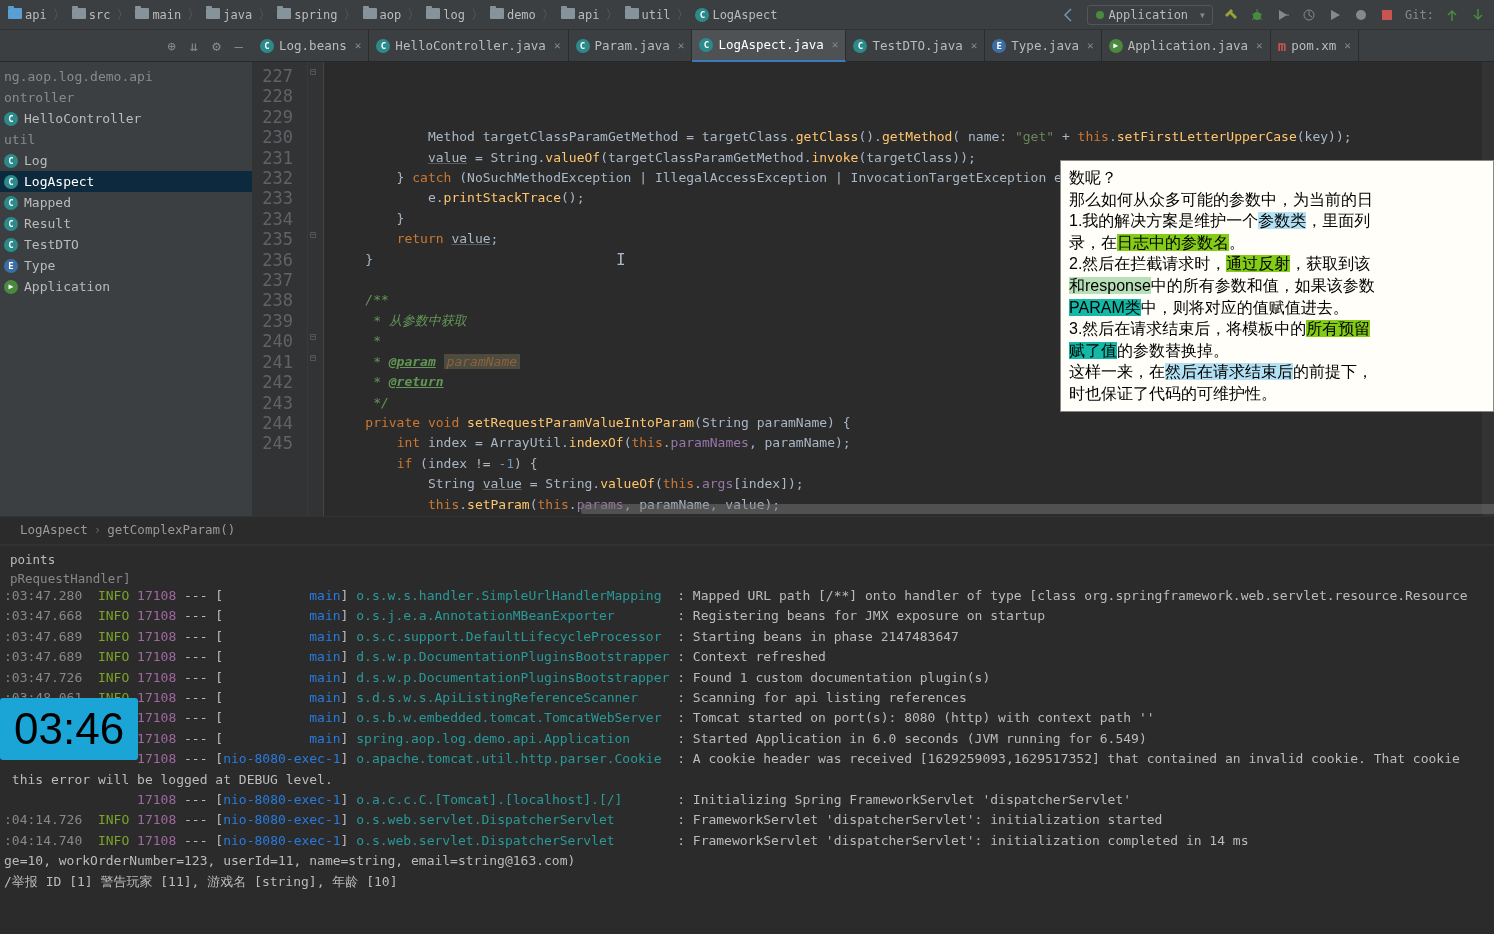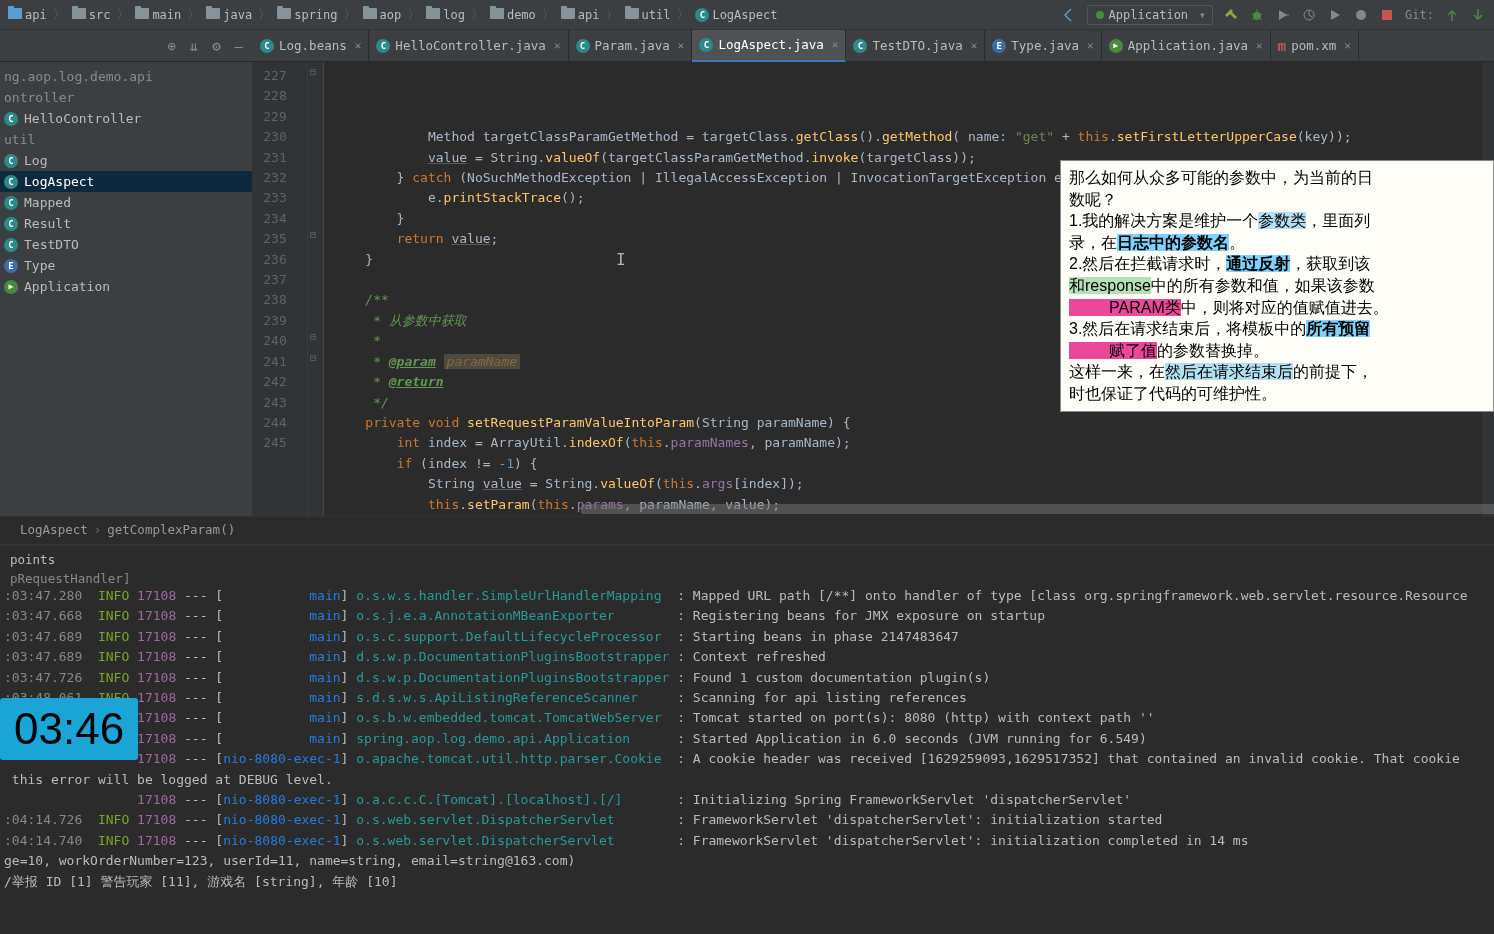--- a/index.html
+++ b/index.html
@@ -25,21 +25,21 @@
 .tabs { display: flex; flex: 1; overflow: hidden; }
 .tab { display: flex; align-items: center; gap: 5px; padding: 0 7px; height: 32px; border-right: 1px solid #2b2b2b; font-size: 12.5px; color: #bbb; cursor: pointer; }
 .tab.active { background: #4e5254; border-bottom: 2px solid #3b7bbb; color: #fff; }
 .tab-close { color: #888; font-size: 11px; padding-left: 3px; }
 .main { display: flex; height: 454px; }
 .sidebar { width: 253px; background: #3c3f41; border-right: 1px solid #323232; overflow: hidden; padding-top: 4px; }
 .tree-item { display: flex; align-items: center; gap: 6px; padding: 3px 8px 3px 4px; font-size: 13px; color: #bbb; cursor: pointer; }
 .tree-item.sel { background: #0d293e; color: #fff; }
 .tree-item.pkg { color: #8a8a8a; }
 .editor-wrap { flex: 1; display: flex; position: relative; background: #2b2b2b; }
-.gutter { width: 55px; background: #313335; text-align: center; padding: 4px 14px 4px 4px; color: #606366; font-size: 13px; line-height: 20.4px; border-right: 1px solid #3a3a3a; }
+.gutter { width: 55px; background: #313335; text-align: right; padding: 4px 14px 4px 4px; color: #606366; font-size: 17px; line-height: 20.4px; border-right: 1px solid #3a3a3a; }
 .fold-col { width: 16px; background: #313335; border-right: 1px solid #444; position:relative; }
 .fold-mark { position:absolute; left:2px; color:#606366; font-size:10px; }
 .code { flex: 1; padding: 4px 0 4px 10px; font-size: 13px; line-height: 20.4px; white-space: pre; position: relative; }
 .kw { color: #cc7832; }
 .str { color: #6a8759; }
 .fn { color: #ffc66d; }
 .doc { color: #629755; font-style: italic; }
 .doc-tag { color: #629755; font-weight: bold; text-decoration: underline; }
 .param-box { background: #4d4a3f; color: #8a653b; padding: 0 3px; }
 .num { color: #6897bb; }
@@ -52,23 +52,23 @@
 .console-hdr { height: 40px; padding: 6px 10px; color: #bbb; font-size: 12.5px; }
 .console-body { padding: 0 4px; font-size: 13px; line-height: 20.4px; white-space: pre; overflow: hidden; }
 .log-info { color: #7ba428; }
 .log-cls { color: #299999; }
 .log-pid { color: #a068a0; }
 .log-thr { color: #287bde; }
 .log-txt { color: #bbb; }
 .log-time { color: #888; }
 .popup { position: absolute; top: 160px; right: 0; width: 434px; background: #fffef9; border: 1px solid #888; padding: 6px 8px; font-size: 16px; line-height: 1.35; color: #000; font-family: 'SimSun','Microsoft YaHei',sans-serif; z-index: 100; }
 .hl-b { background: #b3e0f2; }
-.hl-y { background: #7dd3fc; font-weight: bold; }
+.hl-y { background: #84cc16; }
 .hl-g { background: #b8e0b8; }
-.hl-p { background: #ec4899; padding-left: 40px; }
+.hl-p { background: #14b8a6; }
 .timer { position: absolute; left: 0; top: 698px; background: #1ba4d6; color: #000000; font-size: 44px; font-weight: 400; padding: 6px 14px; border-radius: 3px; z-index: 50; font-family: Arial,sans-serif; }
 .i-svg { width: 16px; height: 16px; }
 .green-dot { width:8px; height:8px; background:#4a8a3f; border-radius:50%; display:inline-block; }
 .cursor-I { position:absolute; color:#a9b7c6; font-size:16px; }
 .hammer { color: #9aa336; }
 .bug-i { color: #4a8a3f; }
 .stop-i { color: #c75450; }
 .arrow-i { color: #6897bb; }
 .m-ico { color: #c75450; font-weight: bold; font-size: 14px; }
 </style>
@@ -312,22 +312,22 @@
 
 <div class="console-wrap">
   <div class="console-hdr">
     <div>points</div>
     <div style="color:#888;margin-top:4px;">pRequestHandler]</div>
   </div>
   <div class="console-body" id="console"><div><span class="log-time">:03:47.280</span>  <span class="log-info">INFO</span> <span class="log-pid">17108</span> <span class="log-txt">--- [</span><span class="log-thr">           main</span><span class="log-txt">] </span><span class="log-cls">o.s.w.s.handler.SimpleUrlHandlerMapping </span> <span class="log-txt">: Mapped URL path [/**] onto handler of type [class org.springframework.web.servlet.resource.Resource</span></div><div><span class="log-time">:03:47.668</span>  <span class="log-info">INFO</span> <span class="log-pid">17108</span> <span class="log-txt">--- [</span><span class="log-thr">           main</span><span class="log-txt">] </span><span class="log-cls">o.s.j.e.a.AnnotationMBeanExporter       </span> <span class="log-txt">: Registering beans for JMX exposure on startup</span></div><div><span class="log-time">:03:47.689</span>  <span class="log-info">INFO</span> <span class="log-pid">17108</span> <span class="log-txt">--- [</span><span class="log-thr">           main</span><span class="log-txt">] </span><span class="log-cls">o.s.c.support.DefaultLifecycleProcessor </span> <span class="log-txt">: Starting beans in phase 2147483647</span></div><div><span class="log-time">:03:47.689</span>  <span class="log-info">INFO</span> <span class="log-pid">17108</span> <span class="log-txt">--- [</span><span class="log-thr">           main</span><span class="log-txt">] </span><span class="log-cls">d.s.w.p.DocumentationPluginsBootstrapper</span> <span class="log-txt">: Context refreshed</span></div><div><span class="log-time">:03:47.726</span>  <span class="log-info">INFO</span> <span class="log-pid">17108</span> <span class="log-txt">--- [</span><span class="log-thr">           main</span><span class="log-txt">] </span><span class="log-cls">d.s.w.p.DocumentationPluginsBootstrapper</span> <span class="log-txt">: Found 1 custom documentation plugin(s)</span></div><div><span class="log-time">:03:48.061</span>  <span class="log-info">INFO</span> <span class="log-pid">17108</span> <span class="log-txt">--- [</span><span class="log-thr">           main</span><span class="log-txt">] </span><span class="log-cls">s.d.s.w.s.ApiListingReferenceScanner    </span> <span class="log-txt">: Scanning for api listing references</span></div><div><span class="log-time">:03:48.404</span>  <span class="log-info">INFO</span> <span class="log-pid">17108</span> <span class="log-txt">--- [</span><span class="log-thr">           main</span><span class="log-txt">] </span><span class="log-cls">o.s.b.w.embedded.tomcat.TomcatWebServer </span> <span class="log-txt">: Tomcat started on port(s): 8080 (http) with context path ''</span></div><div><span class="log-time">          </span>  <span class="log-info">    </span> <span class="log-pid">17108</span> <span class="log-txt">--- [</span><span class="log-thr">           main</span><span class="log-txt">] </span><span class="log-cls">spring.aop.log.demo.api.Application     </span> <span class="log-txt">: Started Application in 6.0 seconds (JVM running for 6.549)</span></div><div><span class="log-time">          </span>  <span class="log-info">    </span> <span class="log-pid">17108</span> <span class="log-txt">--- [</span><span class="log-thr">nio-8080-exec-1</span><span class="log-txt">] </span><span class="log-cls">o.apache.tomcat.util.http.parser.Cookie </span> <span class="log-txt">: A cookie header was received [1629259093,1629517352] that contained an invalid cookie. That cookie </span></div><div><span class="log-txt"> this error will be logged at DEBUG level.</span></div><div><span class="log-time">          </span>  <span class="log-info">    </span> <span class="log-pid">17108</span> <span class="log-txt">--- [</span><span class="log-thr">nio-8080-exec-1</span><span class="log-txt">] </span><span class="log-cls">o.a.c.c.C.[Tomcat].[localhost].[/]      </span> <span class="log-txt">: Initializing Spring FrameworkServlet 'dispatcherServlet'</span></div><div><span class="log-time">:04:14.726</span>  <span class="log-info">INFO</span> <span class="log-pid">17108</span> <span class="log-txt">--- [</span><span class="log-thr">nio-8080-exec-1</span><span class="log-txt">] </span><span class="log-cls">o.s.web.servlet.DispatcherServlet       </span> <span class="log-txt">: FrameworkServlet 'dispatcherServlet': initialization started</span></div><div><span class="log-time">:04:14.740</span>  <span class="log-info">INFO</span> <span class="log-pid">17108</span> <span class="log-txt">--- [</span><span class="log-thr">nio-8080-exec-1</span><span class="log-txt">] </span><span class="log-cls">o.s.web.servlet.DispatcherServlet       </span> <span class="log-txt">: FrameworkServlet 'dispatcherServlet': initialization completed in 14 ms</span></div><div class="log-txt">ge=10, workOrderNumber=123, userId=11, name=string, email=string@163.com)</div><div class="log-txt">/举报 ID [1] 警告玩家 [11], 游戏名 [string], 年龄 [10]</div></div>
 </div>
 
 <div class="popup" id="popup">
+    <div><span>数呢？</span></div>
     <div><span>那么如何从众多可能的参数中，为当前的日</span></div>
-    <div><span>数呢？</span></div>
     <div><span>1.我的解决方案是维护一个</span><span class="hl-b">参数类</span><span>，里面列</span></div>
     <div><span>录，在</span><span class="hl-y">日志中的参数名</span><span>。</span></div>
     <div><span>2.然后在拦截请求时，</span><span class="hl-y">通过反射</span><span>，获取到该</span></div>
     <div><span class="hl-g">和response</span><span>中的所有参数和值，如果该参数</span></div>
     <div><span class="hl-p">PARAM类</span><span>中，则将对应的值赋值进去。</span></div>
     <div><span>3.然后在请求结束后，将模板中的</span><span class="hl-y">所有预留</span></div>
     <div><span class="hl-p">赋了值</span><span>的参数替换掉。</span></div>
     <div><span>这样一来，在</span><span class="hl-b">然后在请求结束后</span><span>的前提下，</span></div>
     <div><span>时也保证了代码的可维护性。</span></div>
   </div>

